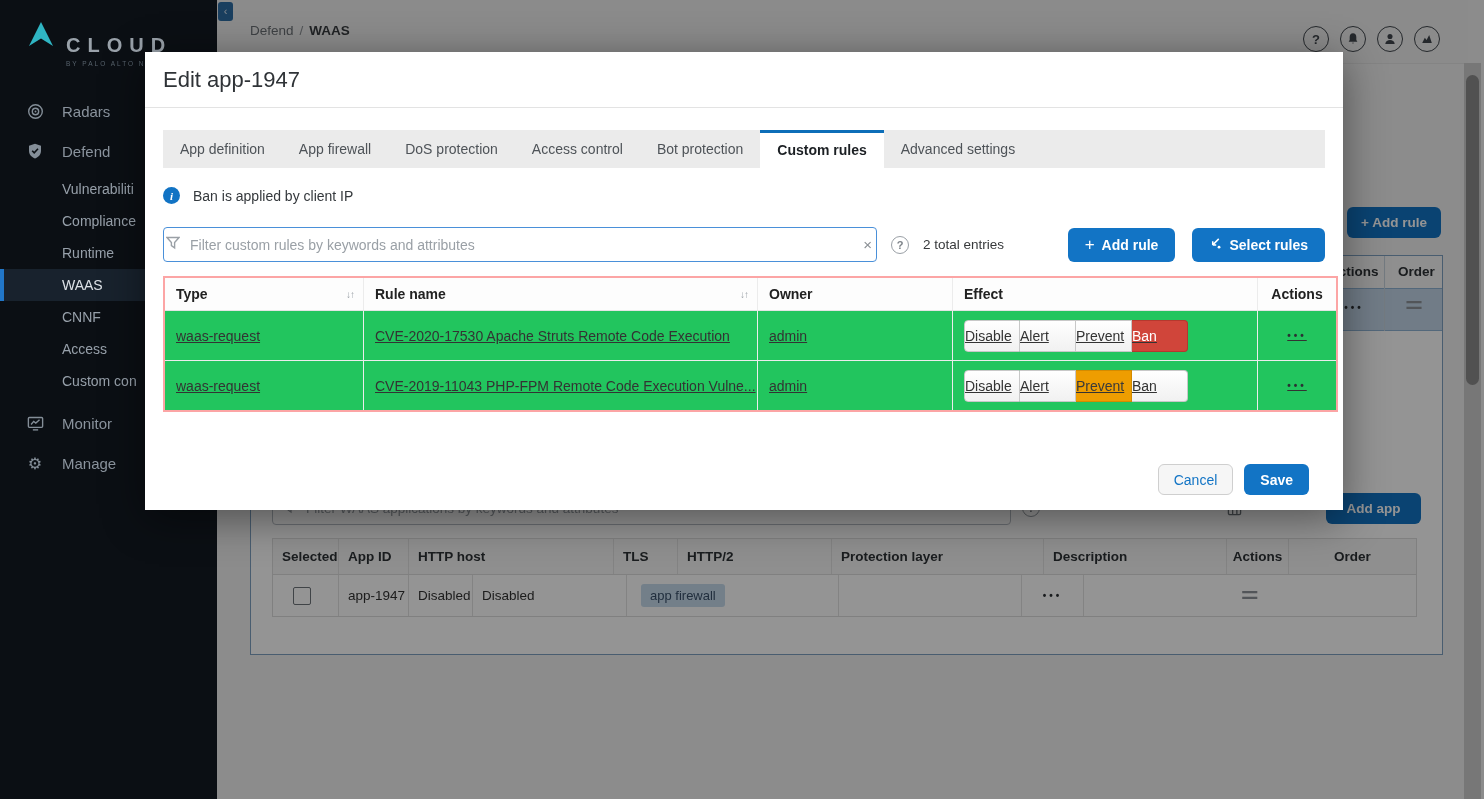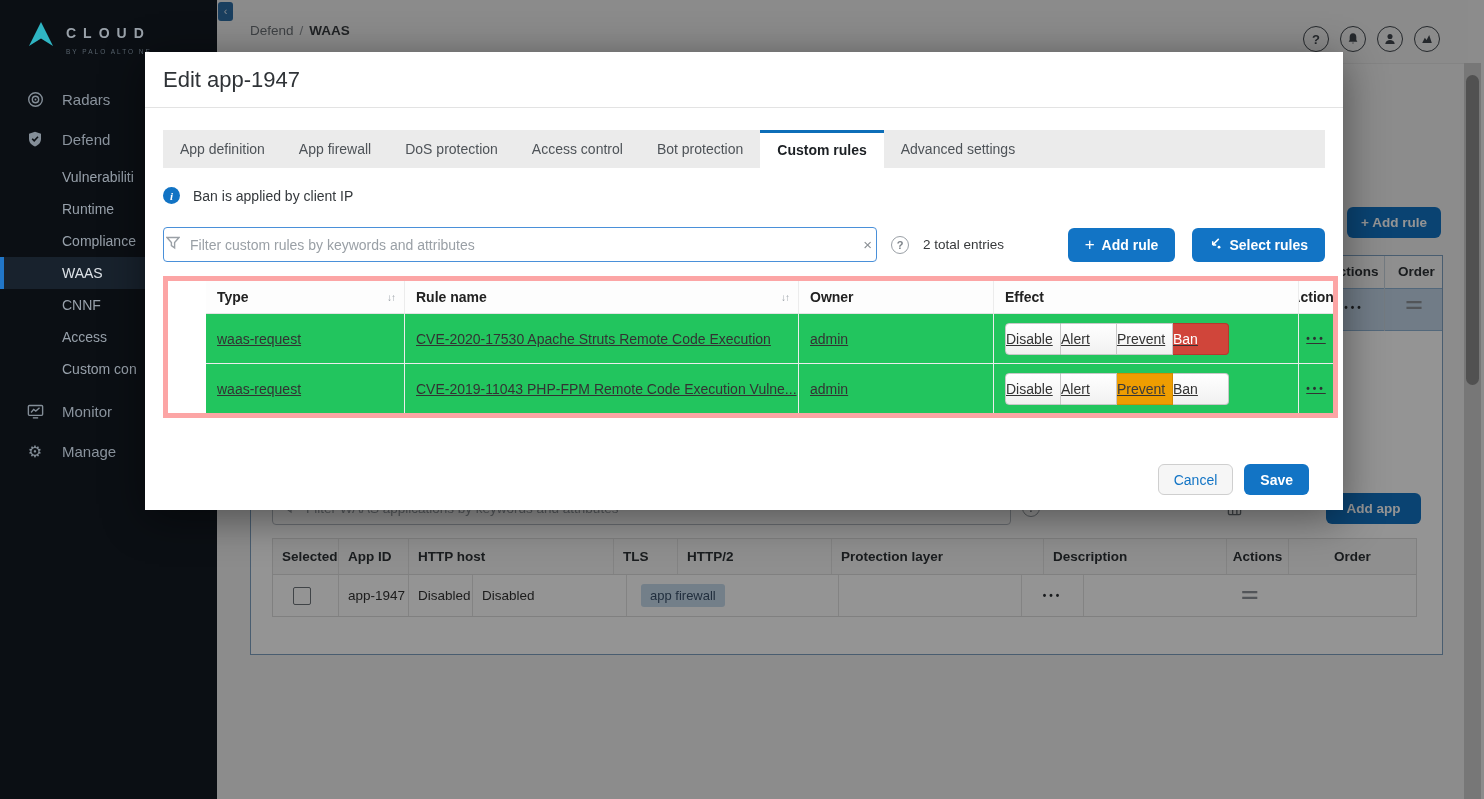--- a/index.html
+++ b/index.html
@@ -59,21 +59,21 @@
   .ac9{flex:1;justify-content:center;padding-left:0!important;}
   .checkbox{width:16px;height:16px;border:1.5px solid #6f757b;border-radius:2px;background:#fff;margin-left:11px;cursor:pointer;}
   .badge{background:#c6dbed;color:#39506a;border-radius:3px;padding:4px 9px;font-size:13px;margin-left:5px;}
 
   .scroll-track{position:absolute;right:3px;top:63px;bottom:0;width:17px;background:#cdcdcd;}
   .scroll-thumb{position:absolute;left:2px;top:12px;width:13px;height:310px;background:#8c8c8c;border-radius:7px;cursor:pointer;}
 
   
   .sidebar{position:absolute;left:0;top:0;width:217px;height:799px;background:#0b0f14;z-index:2;}
   .logo{display:flex;align-items:flex-start;padding:20px 0 0 26px;gap:10px;}
-  .logo-text .brand{font-size:14px;font-weight:bold;letter-spacing:7px;color:#9aa2aa;line-height:26px;}
+  .logo-text .brand{font-size:20px;font-weight:bold;letter-spacing:7px;color:#9aa2aa;line-height:26px;margin-top:12px;}
   .logo-text .brand-sub{font-size:6.5px;letter-spacing:2px;color:#57626c;margin-top:2px;white-space:nowrap;}
   .nav{margin-top:24px;}
   .nav-item{display:flex;align-items:center;gap:18px;height:40px;padding-left:26px;color:#8a939d;font-size:15px;cursor:pointer;}
   .nav-item .nav-ico{width:18px;display:flex;justify-content:center;color:#848e98;}
   .sub-list{margin:2px 0 6px 0;}
   .sub-item{height:32px;line-height:32px;padding-left:62px;color:#97a0aa;font-size:14px;cursor:pointer;white-space:nowrap;overflow:hidden;}
   .sub-item.active{background:#18222d;border-left:4px solid #2176c7;padding-left:58px;color:#dde2e7;}
 
   
   .overlay{position:absolute;left:217px;top:0;right:0;bottom:0;background:rgba(0,0,0,0.42);z-index:5;}
@@ -95,21 +95,21 @@
   .m-filter input::placeholder{color:#9aa0a6;}
   .m-filter .clear-x{color:#8a8f94;font-size:15px;cursor:pointer;padding:0 2px;}
   .m-help{margin-left:14px;}
   .m-entries{margin-left:14px;font-size:13.5px;color:#37393b;}
   .m-spacer{flex:1;}
   .btn-blue{display:flex;align-items:center;justify-content:center;gap:7px;height:34px;padding:0 17px;border:none;border-radius:6px;
     background:#1274c5;color:#fff;font-size:14px;font-weight:bold;cursor:pointer;font-family:inherit;}
   .btn-blue .plus{font-size:17px;font-weight:normal;line-height:1;}
   .btn-select{margin-left:17px;}
 
-  .m-table{margin:14px 5px 0 18px;border:5px solid #fca5a5;font-size:14px;padding-left:38px;}
+  .m-table{margin:14px 5px 0 18px;border:2px solid #fca5a5;font-size:14px;}
   .mt-head,.mt-row{display:flex;align-items:stretch;}
   .mt-head{height:32px;background:#fdfdfd;border-bottom:1px solid #e4e4e4;font-weight:bold;color:#222;}
   .mt-row{height:49px;background:#22c55e;text-decoration:underline;}
   .mt-row + .mt-row{border-top:1px solid #ececec;}
   .mt-head>div,.mt-row>div{display:flex;align-items:center;padding-left:11px;box-sizing:border-box;border-left:1px solid #ececec;overflow:hidden;white-space:nowrap;}
   .mt-head>div:first-child,.mt-row>div:first-child{border-left:none;}
   .mc1{width:198px;}.mc2{width:394px;}.mc3{width:195px;}.mc4{width:305px;}.mc5{flex:1;justify-content:center;padding-left:0!important;}
   .sort-ico{margin-left:auto;margin-right:9px;font-size:10px;color:#9aa0a6;letter-spacing:-1px;font-weight:normal;cursor:pointer;}
   .mc1.sortable,.mc2.sortable{cursor:pointer;}
 
@@ -261,22 +261,22 @@
         <span class="nav-ico">
           <svg width="16" height="16" viewBox="0 0 16 16">
               <path d="M8 0.8 L14 2.8 V8 C14 11.8 11.2 14.3 8 15.4 C4.8 14.3 2 11.8 2 8 V2.8 Z" fill="#848e98"></path>
               <path d="M5.2 7.8 L7.2 9.8 L11 5.8" fill="none" stroke="#0b0f14" stroke-width="1.6"></path>
             </svg>
         </span>
         <span>Defend</span>
       </div>
       <div class="sub-list">
         <div class="sub-item">Vulnerabiliti</div>
+        <div class="sub-item">Compliance</div>
         <div class="sub-item">Runtime</div>
-        <div class="sub-item">Compliance</div>
         <div class="sub-item active">WAAS</div>
         <div class="sub-item">CNNF</div>
         <div class="sub-item">Access</div>
         <div class="sub-item">Custom con</div>
       </div>
       <div class="nav-item">
         <span class="nav-ico">
           <svg width="17" height="17" viewBox="0 0 16 16">
               <rect x="1.3" y="2.3" width="13.4" height="9.4" rx="1" fill="none" stroke="#848e98" stroke-width="1.3"></rect>
               <path d="M3.8 9 L6.3 6 L8.3 7.6 L11.8 4.4" fill="none" stroke="#848e98" stroke-width="1.3"></path>

